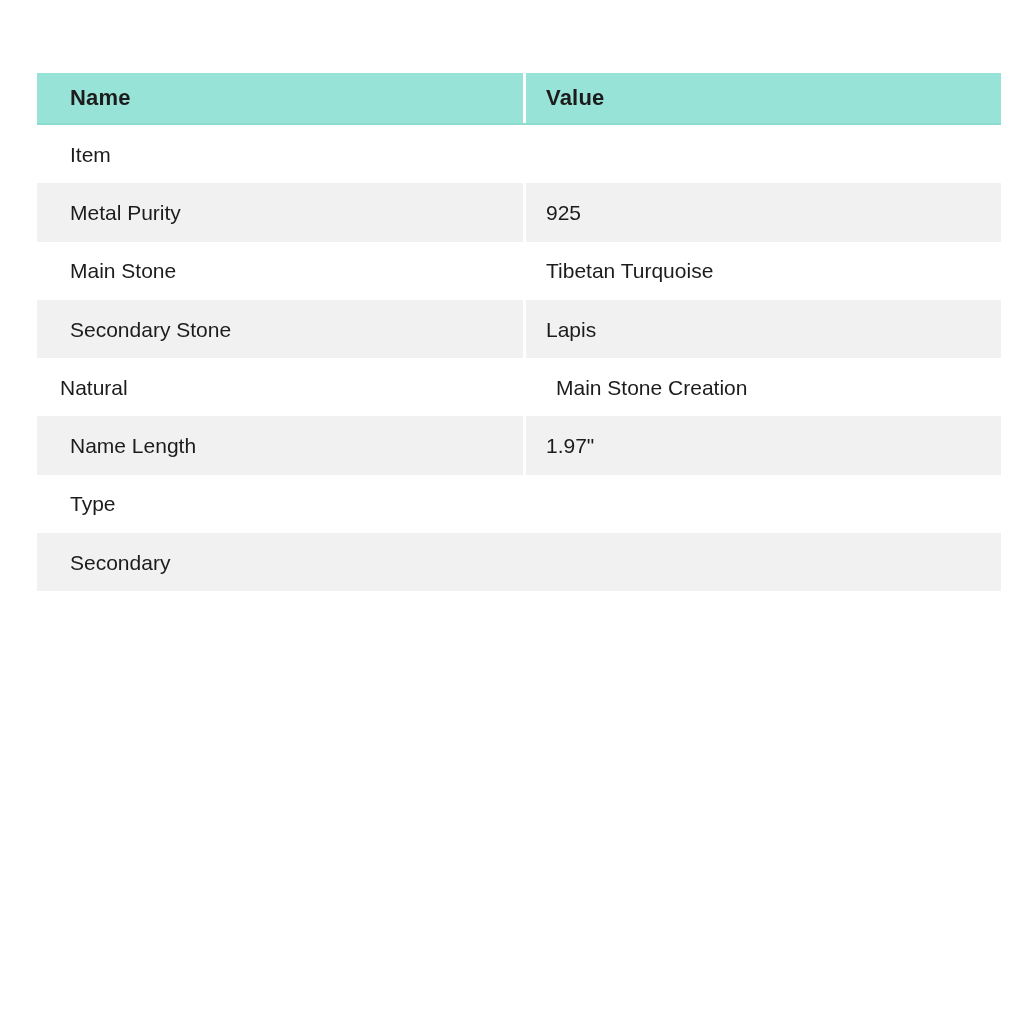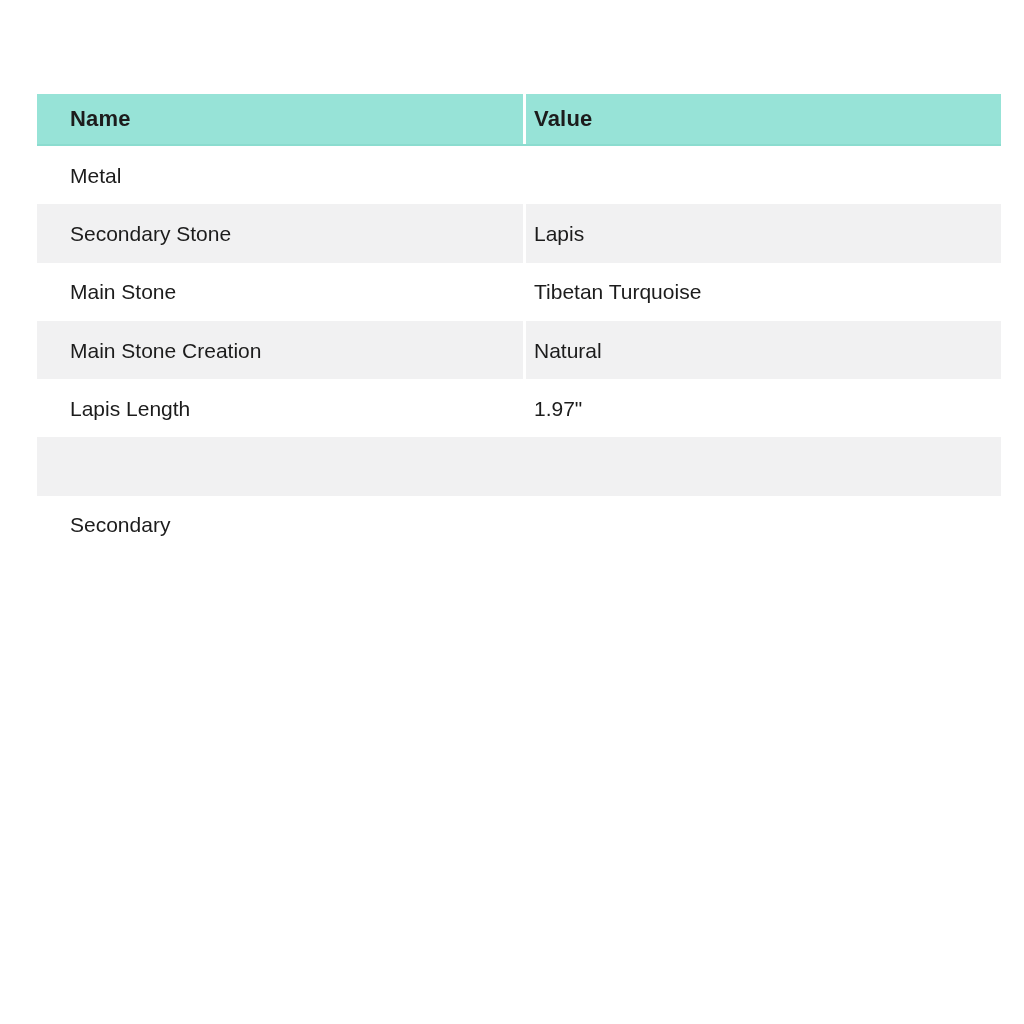--- a/index.html
+++ b/index.html
@@ -14,21 +14,21 @@
   .page {
     position: relative;
     width: 1024px;
     height: 1024px;
     background: #ffffff;
     overflow: hidden;
   }
   .spec-table {
     position: absolute;
     left: 37px;
-    top: 94px;
+    top: 73px;
     width: 964px;
     color: #1c1c1c;
   }
   .trow {
     display: grid;
     grid-template-columns: 486px 478px;
     width: 964px;
   }
   .thead {
     height: 50px;
@@ -45,21 +45,21 @@
     align-items: center;
     font-size: 21px;
     line-height: 1;
     white-space: nowrap;
     overflow: hidden;
   }
   .cell.name {
     padding-left: 33px;
   }
   .cell.value {
-    padding-left: 8px;
+    padding-left: 20px;
     border-left: 3px solid #ffffff;
   }
   .tbody .trow {
     height: 58.3px;
     background: #ffffff;
   }
   .tbody .trow:nth-child(even) {
     background: var(--stripe-bg, #f1f1f2);
   }
 </style>
@@ -69,39 +69,44 @@
 <div class="page">
   <div class="spec-table" style="color: rgb(28, 28, 28);">
 
     <div class="trow thead">
       <div class="cell name">Name</div>
       <div class="cell value">Value</div>
     </div>
 
     <div class="tbody">
       <div class="trow">
-        <div class="cell name">Metal</div>
+        <div class="cell name">Item</div>
+      </div>
+      <div class="trow">
+        <div class="cell name">Metal Purity</div>
+        <div class="cell value">925</div>
+      </div>
+      <div class="trow">
+        <div class="cell name">Main Stone</div>
+        <div class="cell value">Tibetan Turquoise</div>
       </div>
       <div class="trow">
         <div class="cell name">Secondary Stone</div>
         <div class="cell value">Lapis</div>
       </div>
       <div class="trow">
-        <div class="cell name">Main Stone</div>
-        <div class="cell value">Tibetan Turquoise</div>
+        <div class="cell value">Natural</div>
+        <div class="cell name">Main Stone Creation</div>
       </div>
       <div class="trow">
-        <div class="cell name">Main Stone Creation</div>
-        <div class="cell value">Natural</div>
-      </div>
-      <div class="trow">
-        <div class="cell name">Lapis Length</div>
+        <div class="cell name">Name Length</div>
         <div class="cell value">1.97"</div>
       </div>
       <div class="trow">
+        <div class="cell name">Type</div>
       </div>
       <div class="trow">
         <div class="cell name">Secondary</div>
       </div>
     </div>
 
   </div>
 </div>
 
 </body></html>

